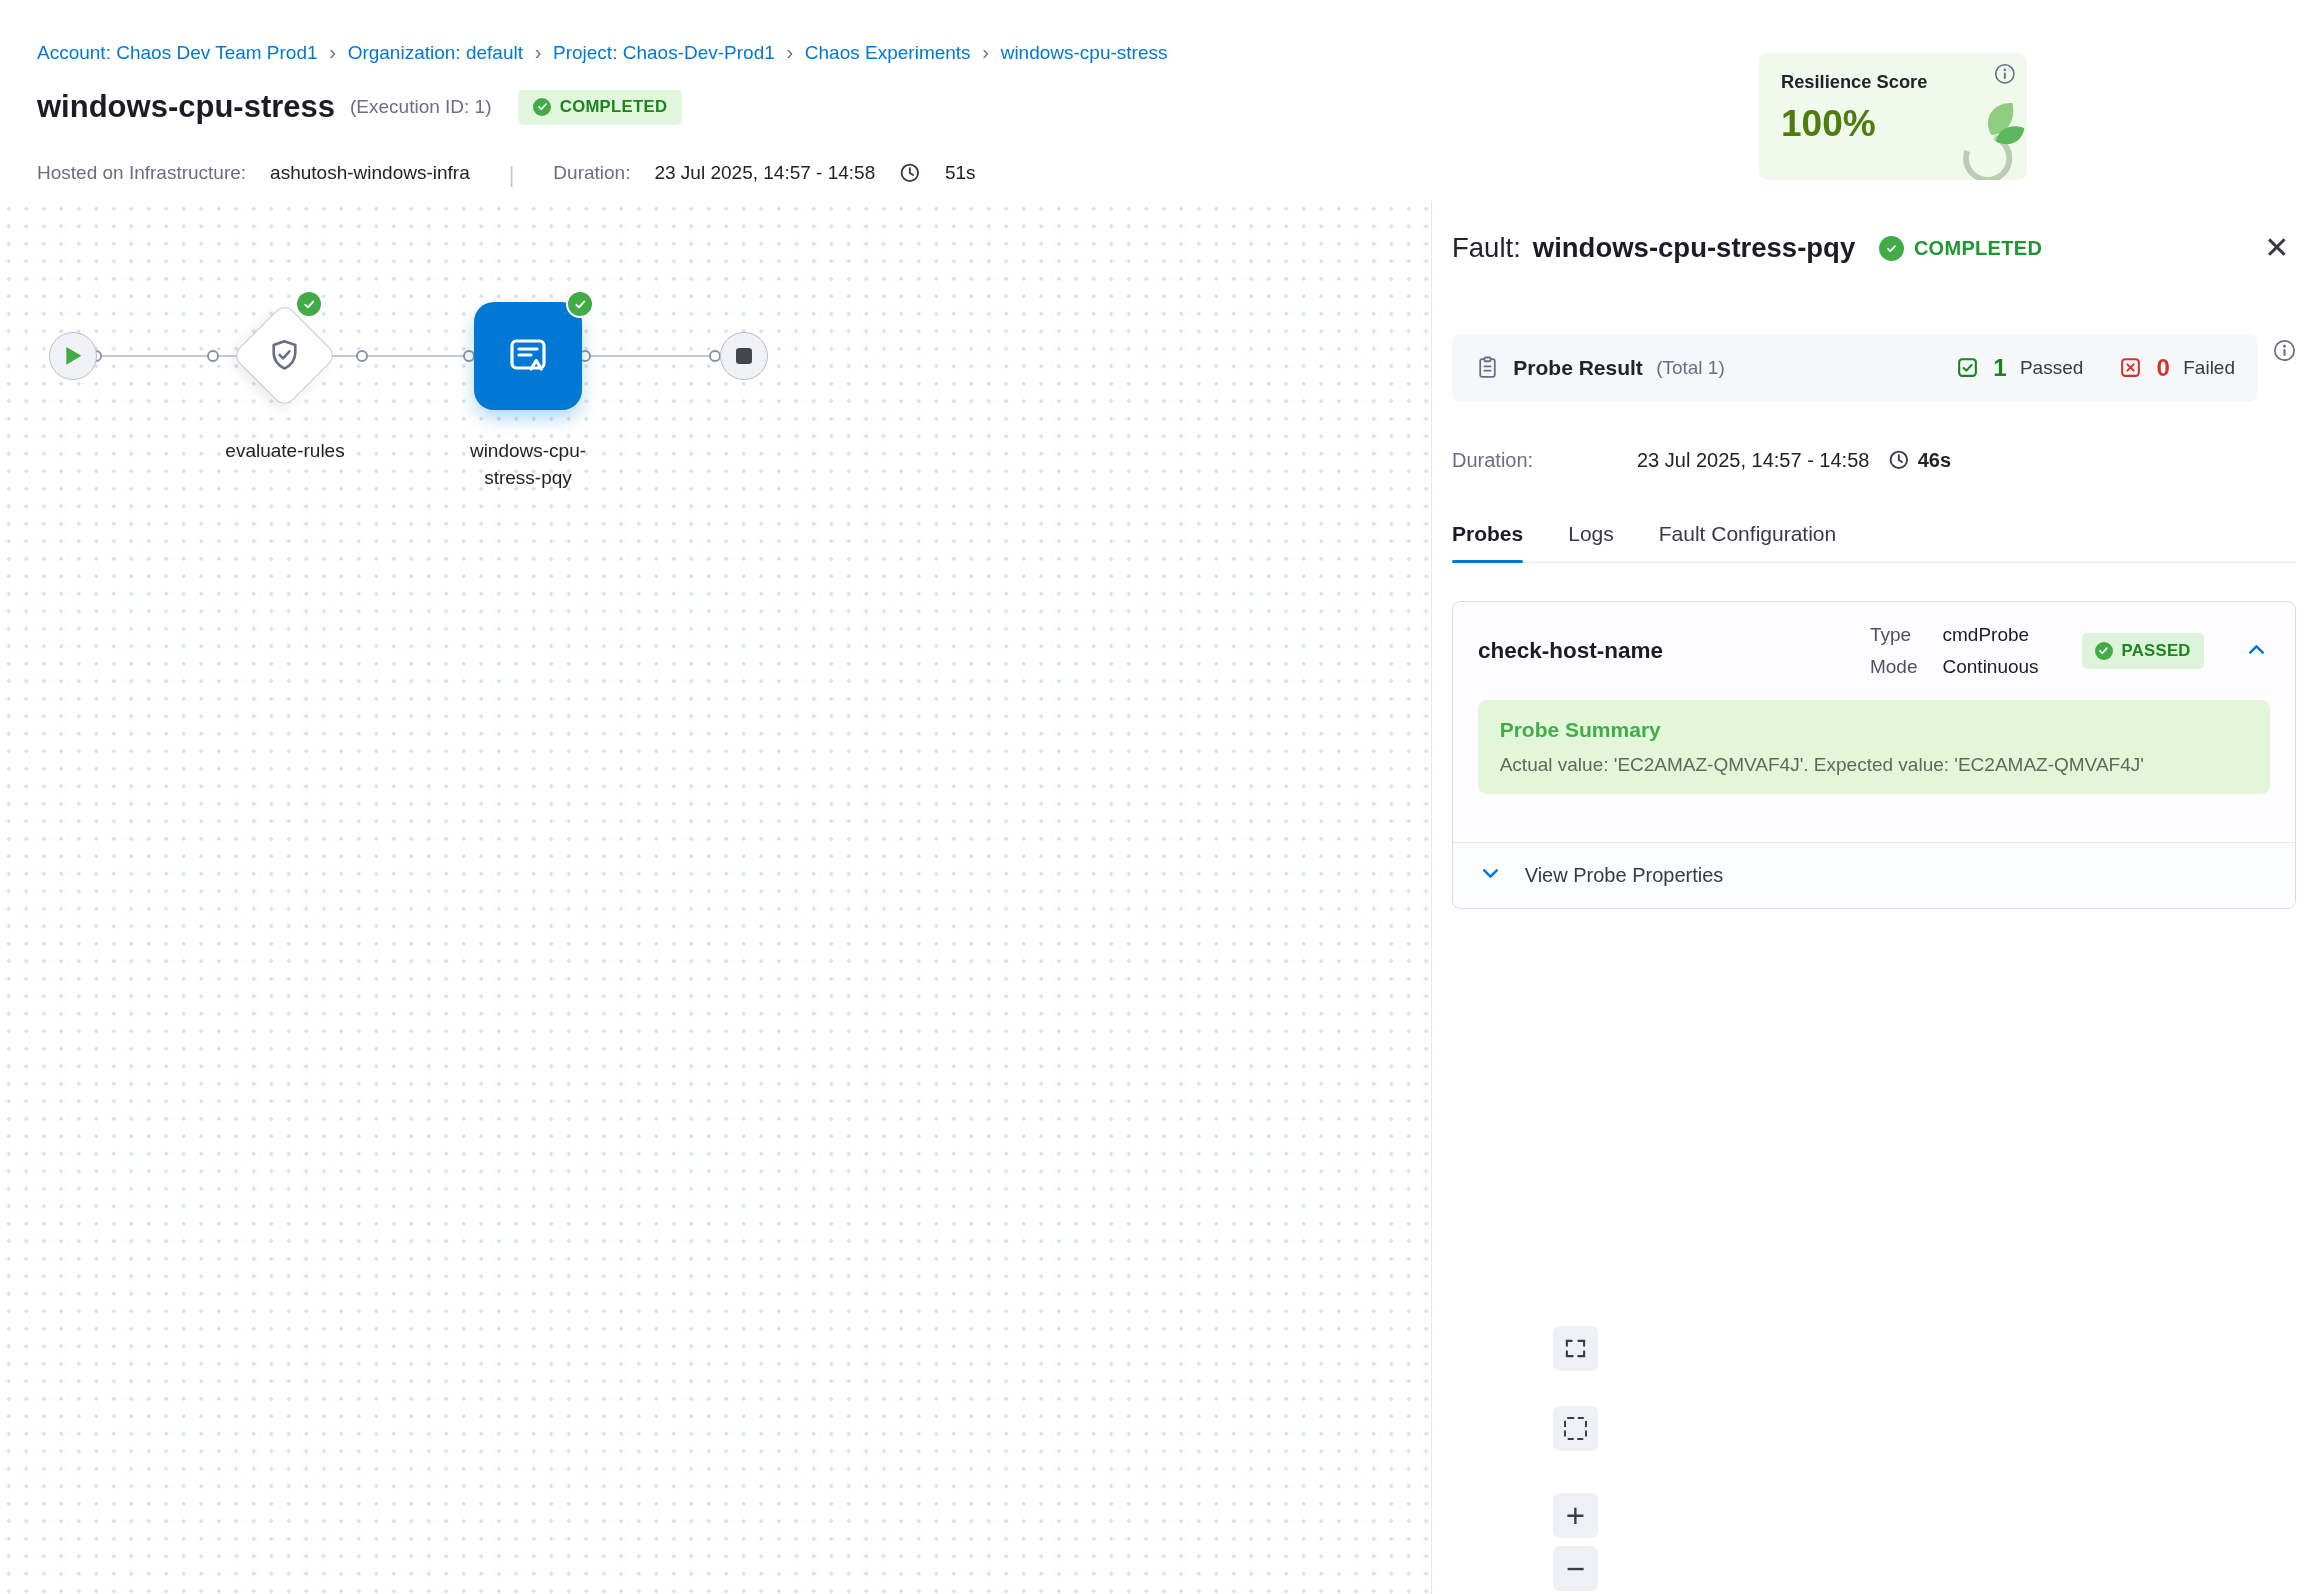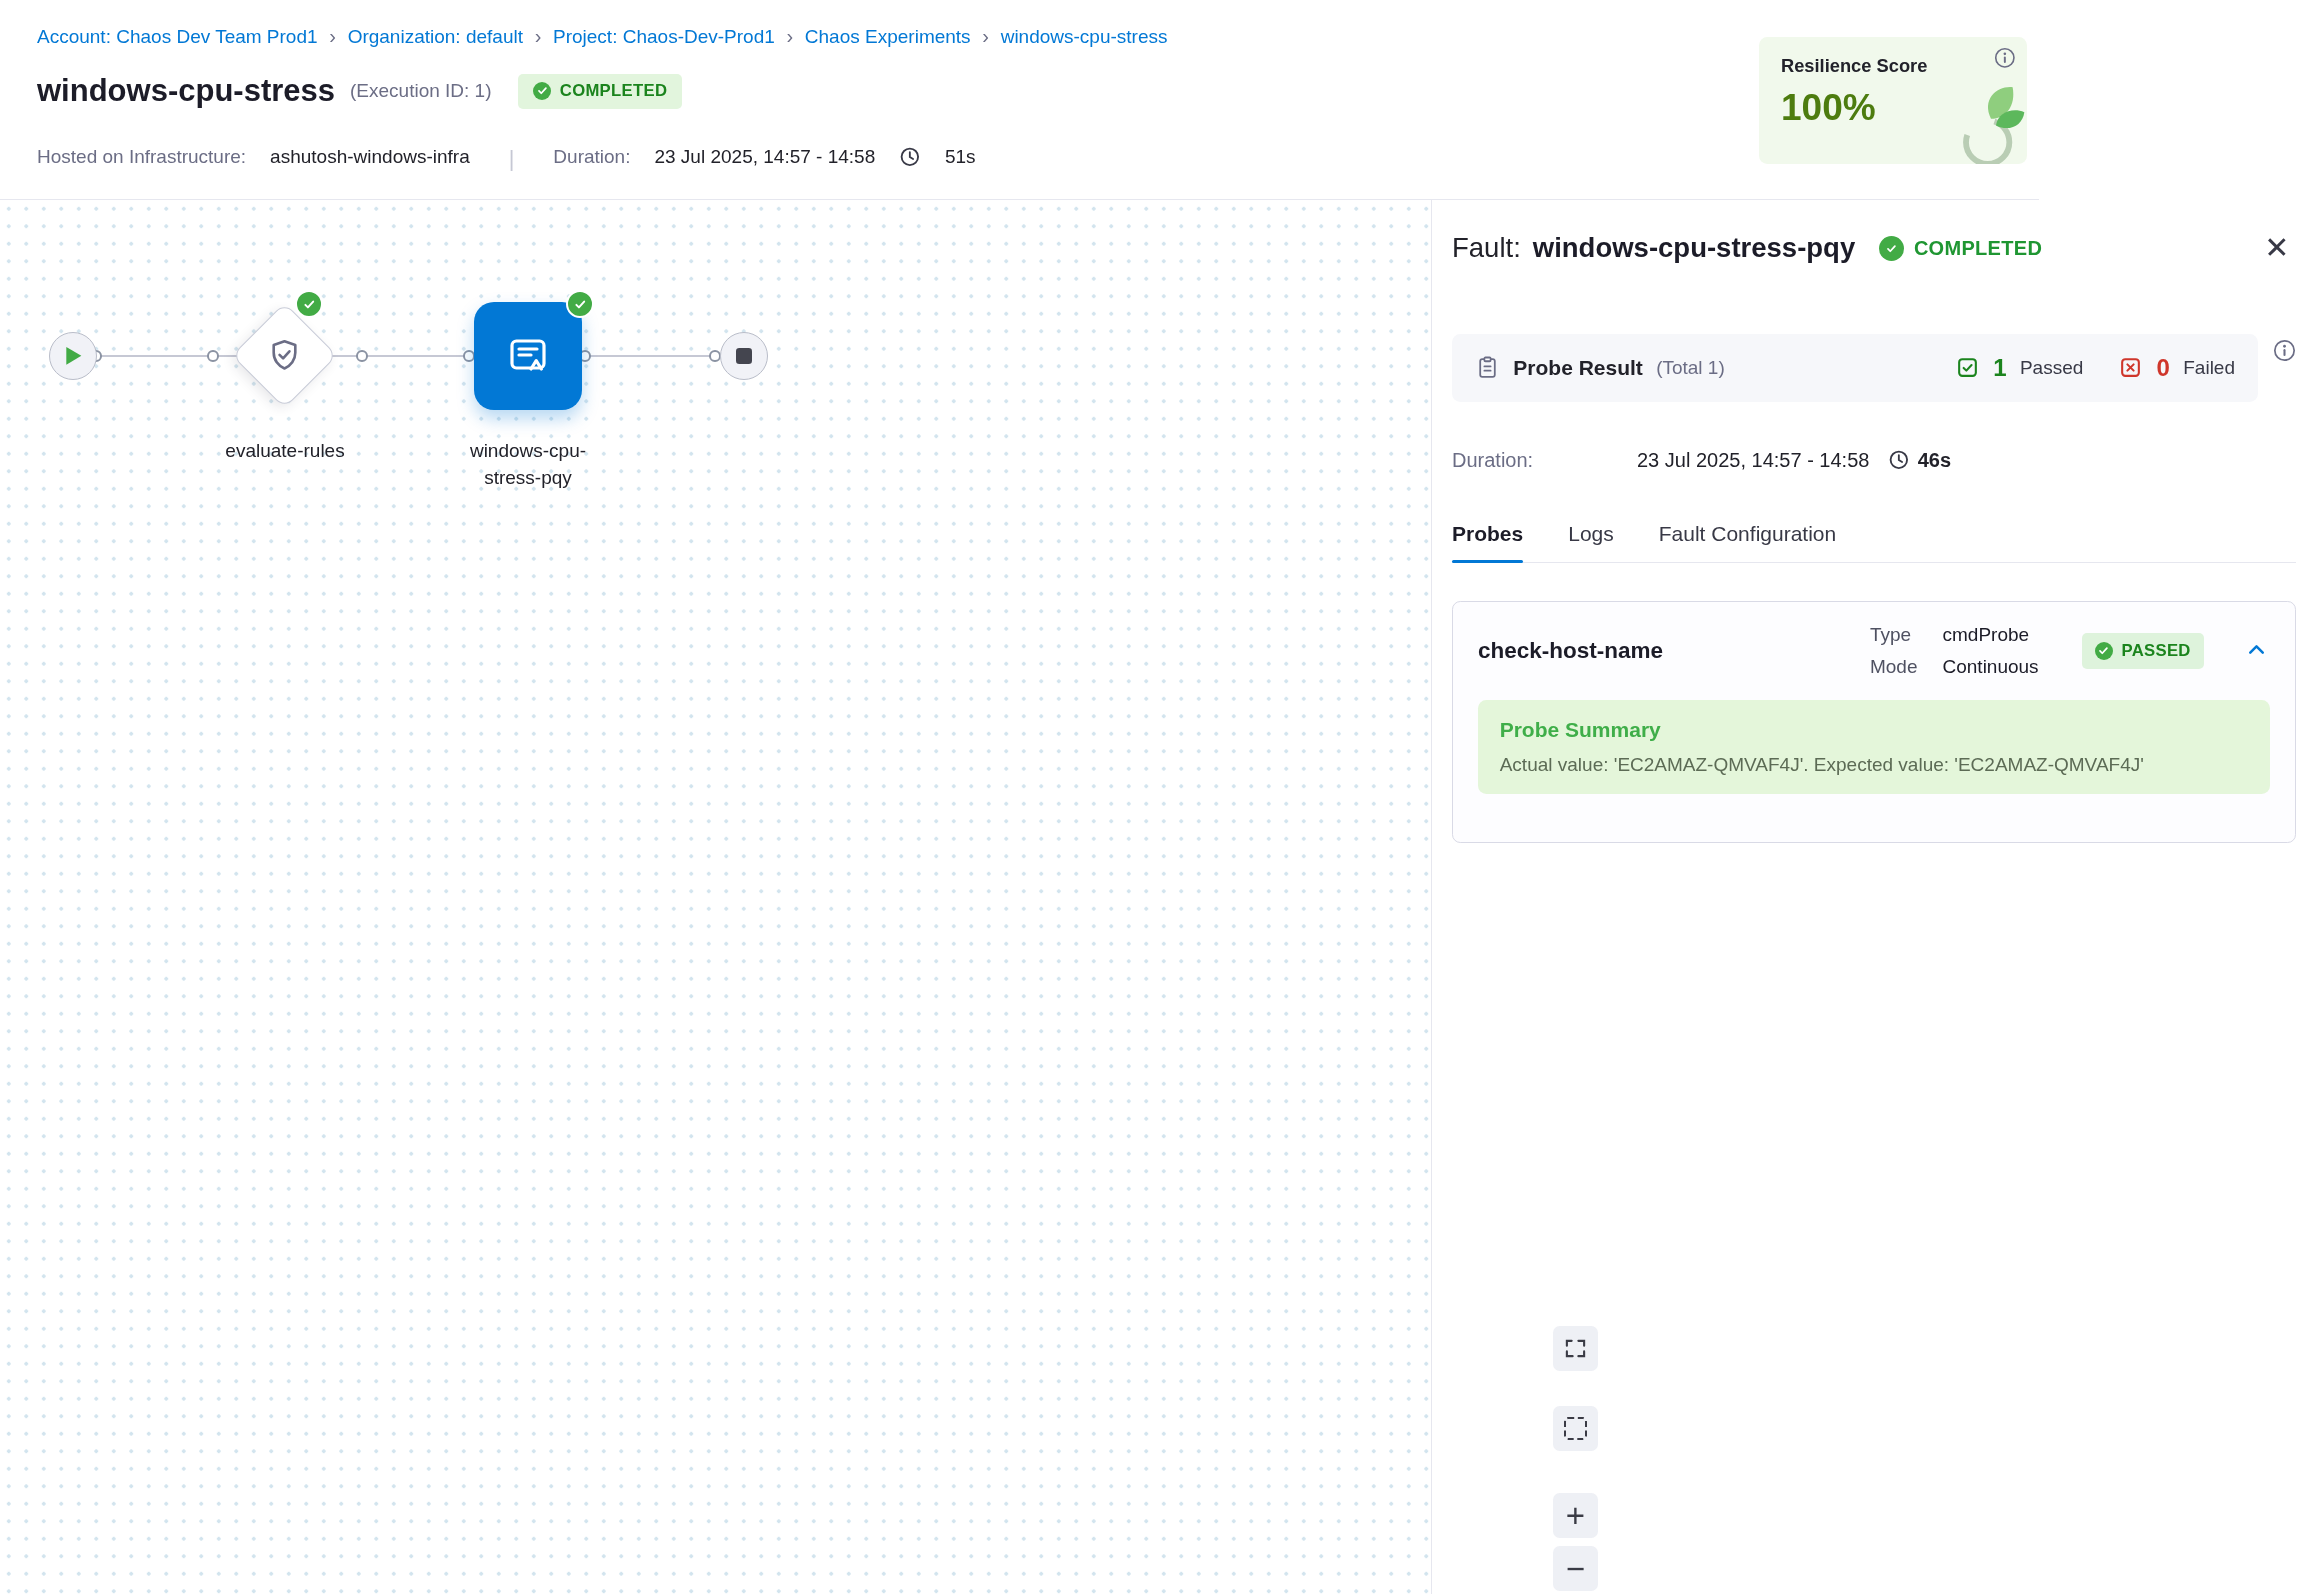--- a/index.html
+++ b/index.html
@@ -1,20 +1,20 @@
 <!DOCTYPE html>
 <html style="font-size:13.3px"><head>
 <meta charset="utf-8">
 <style>
   * { margin:0; padding:0; box-sizing:border-box; }
   html,body { width:2319px; height:1594px; overflow:hidden; background:#fff;
     font-family:"Liberation Sans", sans-serif; color:#22222a; }
 
   
-  .header { position:absolute; left:0; top:0; width:2039px; height:200px;
+  .header { position:absolute; left:0; top:16px; width:2039px; height:200px;
     background:#fff; border-bottom:0.8px solid #e6e7ef; }
   .breadcrumb { position:absolute; left:37px; top:25px; font-size:19px;
     display:flex; align-items:center; gap:11.7px; white-space:nowrap; }
   .crumb { color:#0278d5; text-decoration:none; cursor:pointer; }
   .crumb-sep { color:#6b6d85; font-size:20px; }
   .title-row { position:absolute; left:37px; top:73px; display:flex; align-items:center; gap:15px; }
   .page-title { font-size:31px; font-weight:700; color:#1c1c28; }
   .exec-id { font-size:19px; color:#6b6d85; }
   .status-pill { display:inline-flex; align-items:center; gap:8.3px; background:#e2f5dd;
     color:#1b841d; font-size:16.7px; font-weight:700; letter-spacing:0.3px;
@@ -350,16 +350,24 @@
         </svg>
       </button>
     </div>
 
     <div class="probe-summary">
       <div class="summary-title">Probe Summary</div>
       <div class="summary-text">Actual value: 'EC2AMAZ-QMVAF4J'. Expected value: 'EC2AMAZ-QMVAF4J'</div>
     </div>
 
     <div class="probe-links">
+      <div class="probe-link-row">
+        <span class="link-chev">
+          <svg viewBox="0 0 24 24" fill="none" stroke="#0278d5" stroke-width="2.4" stroke-linecap="round" stroke-linejoin="round">
+              <path d="M6 9l6 6 6-6"></path>
+            </svg>
+        </span>
+        <span class="probe-link-text">View Probe Properties</span>
+      </div>
     </div>
   </div>
 </div>
 
 
 </body></html>

